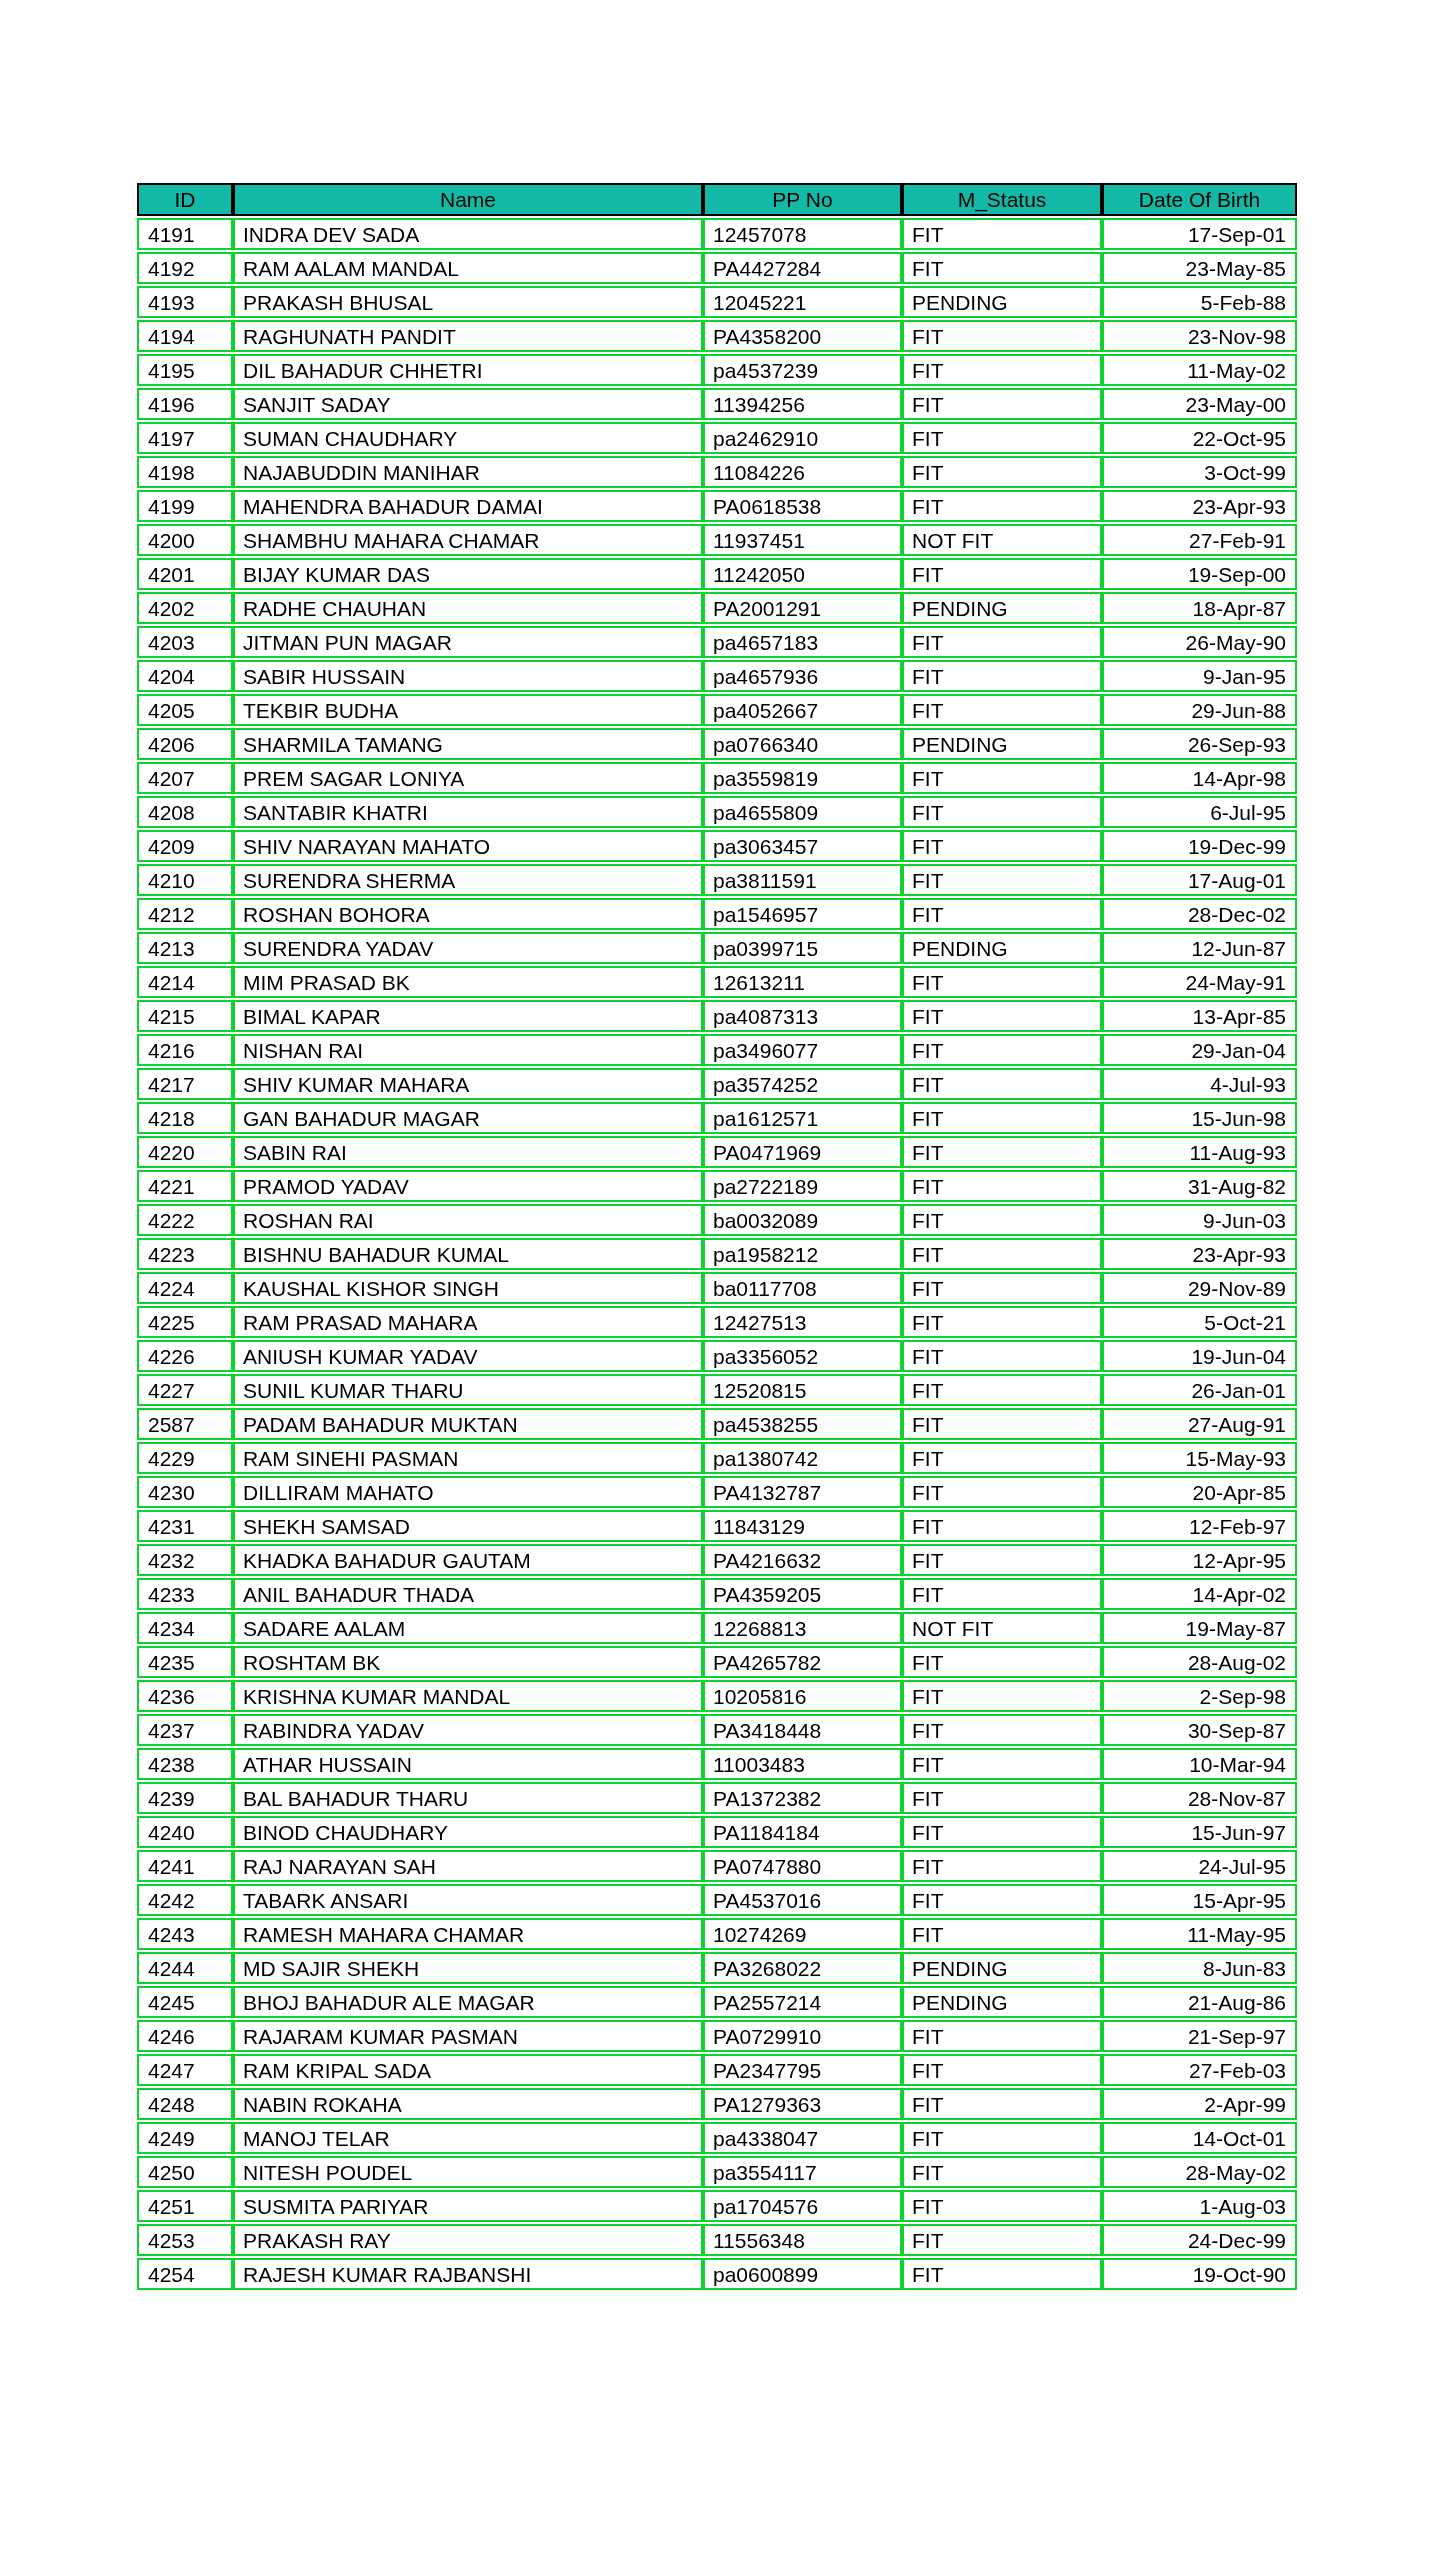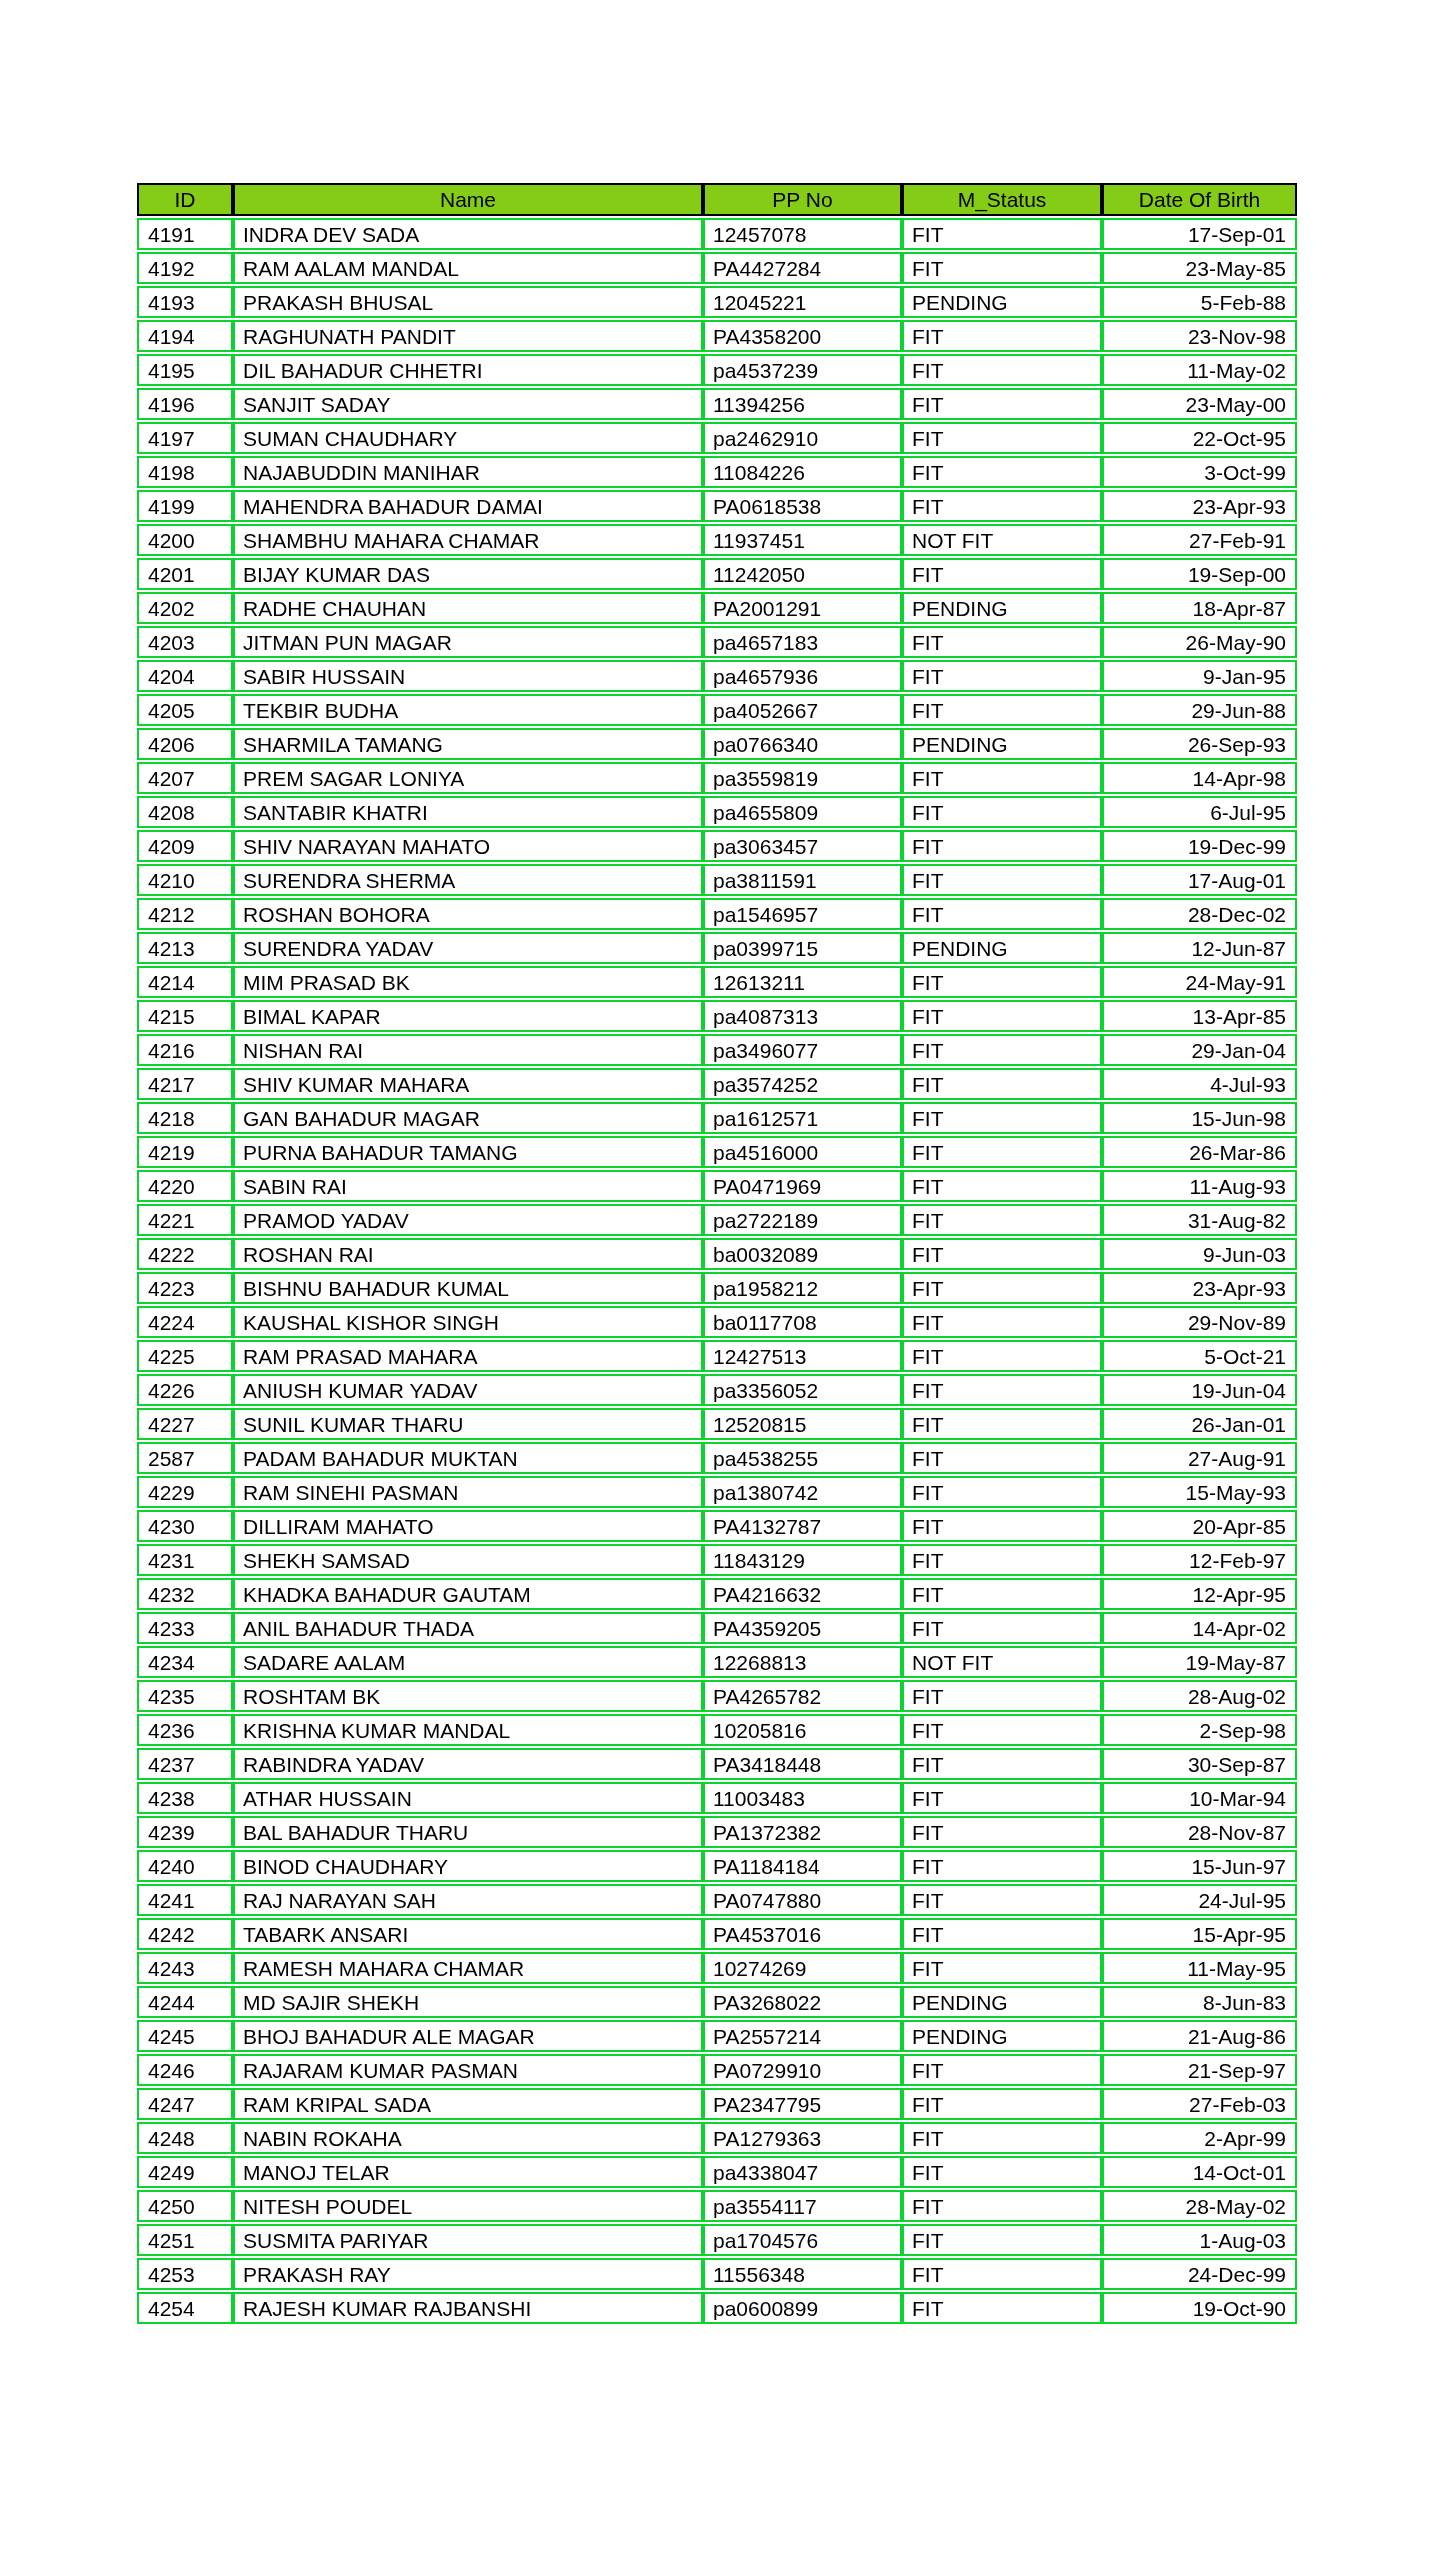--- a/index.html
+++ b/index.html
@@ -22,21 +22,21 @@
     width:1160px;
   }
   th,td{
     box-sizing:border-box;
     white-space:nowrap;
     overflow:hidden;
     font-size:21px;
     line-height:27px;
   }
   th{
-    background:#84cc16;
+    background:#14b8a6;
     border:2px solid #000000;
     font-weight:normal;
     text-align:center;
     height:33px;
     padding:0 4px;
   }
   td{
     background:#ffffff;
     border:2px solid #0bd42e;
     height:32px;
@@ -258,27 +258,20 @@
           <td class="c4">4-Jul-93</td>
         </tr>
         <tr>
           <td class="c0">4218</td>
           <td class="c1">GAN BAHADUR MAGAR</td>
           <td class="c2">pa1612571</td>
           <td class="c3">FIT</td>
           <td class="c4">15-Jun-98</td>
         </tr>
         <tr>
-          <td class="c0">4219</td>
-          <td class="c1">PURNA BAHADUR TAMANG</td>
-          <td class="c2">pa4516000</td>
-          <td class="c3">FIT</td>
-          <td class="c4">26-Mar-86</td>
-        </tr>
-        <tr>
           <td class="c0">4220</td>
           <td class="c1">SABIN RAI</td>
           <td class="c2">PA0471969</td>
           <td class="c3">FIT</td>
           <td class="c4">11-Aug-93</td>
         </tr>
         <tr>
           <td class="c0">4221</td>
           <td class="c1">PRAMOD YADAV</td>
           <td class="c2">pa2722189</td>

